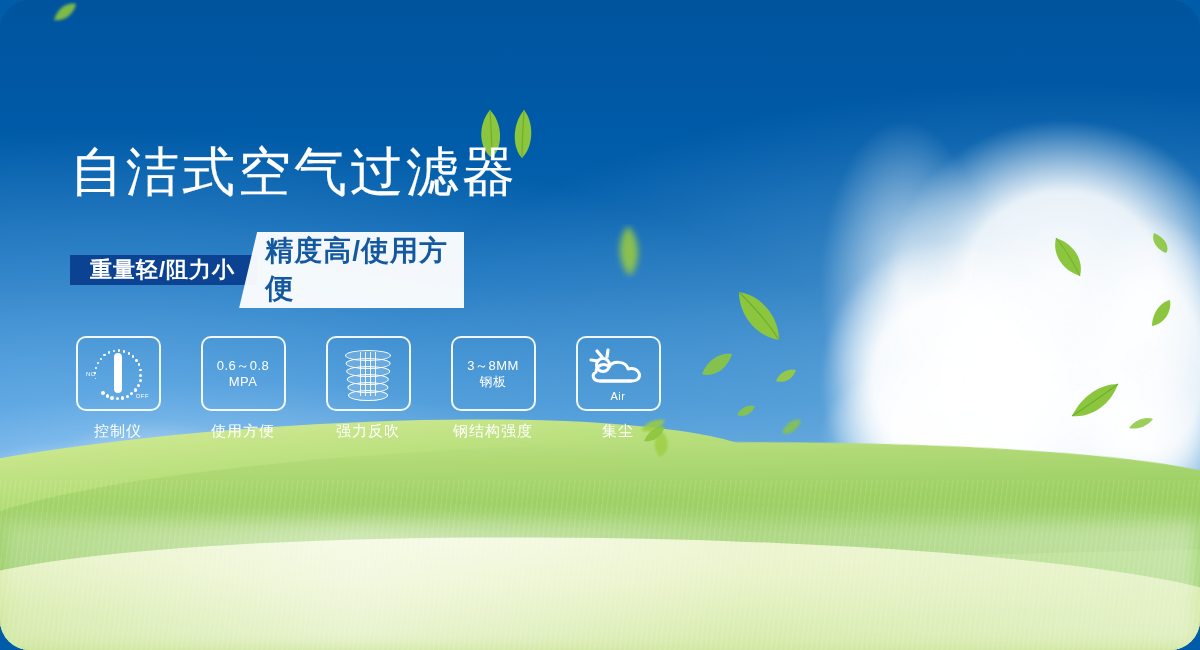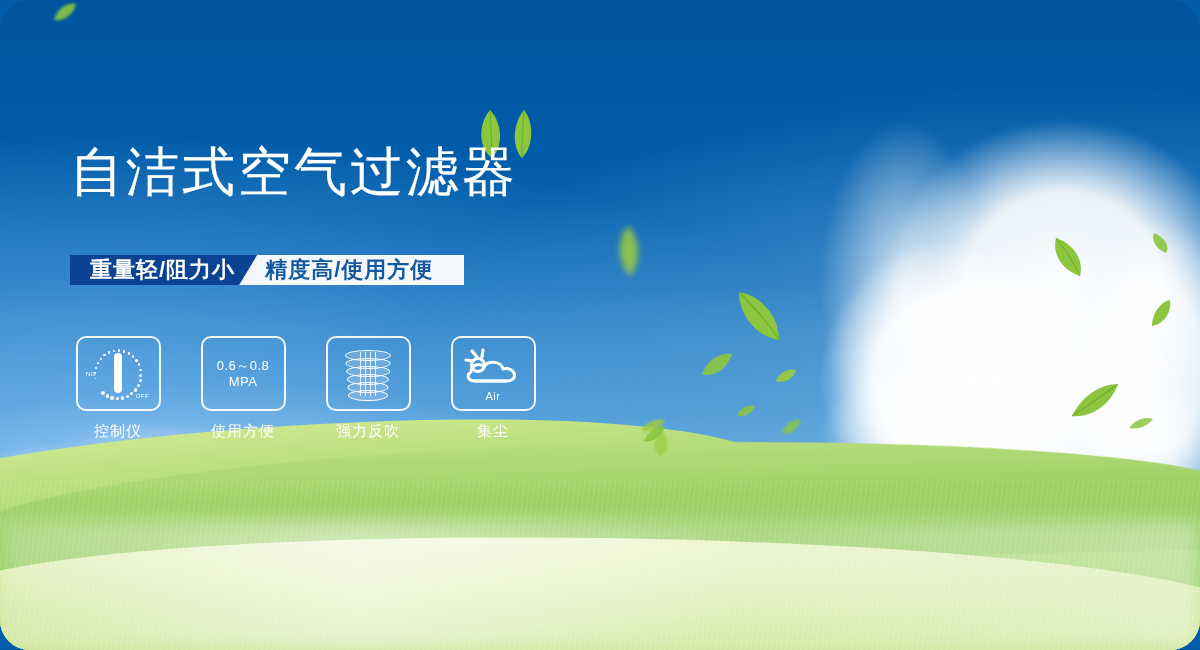--- a/index.html
+++ b/index.html
@@ -127,21 +127,21 @@
     display:flex;align-items:center;
     padding:0 22px 0 20px;
     font-size:22px;letter-spacing:1px;font-weight:700;
     position:relative;z-index:2;
   }
   .subbar-right{
     position:relative;flex:1;
     background:rgba(255,255,255,.95);
     display:flex;align-items:center;
     padding-left:26px;
-    color:#14599f;font-size:22px;letter-spacing:1px;font-weight:700;
+    color:#14599f;font-size:28px;letter-spacing:1px;font-weight:700;
     clip-path:polygon(18px 0, 100% 0, 100% 100%, 0 100%);
     margin-left:-18px;z-index:3;
   }
 
   
   .features{
     position:absolute;left:70px;top:336px;
     display:flex;gap:29px;
   }
   .feature{width:96px;display:flex;flex-direction:column;align-items:center;}
@@ -339,20 +339,29 @@
             <div class="ell" style="width: 42.8px; height: 9px; top: 10px;"></div>
             <div class="ell" style="width: 41.6px; height: 9px; top: 18px;"></div>
             <div class="ell" style="width: 40.4px; height: 9px; top: 26px;"></div>
             <div class="ell" style="width: 39.2px; height: 9px; top: 34px;"></div>
             <div class="ell" style="width: 38px; height: 9px; top: 42px;"></div>
           </div>
       </div>
       <div class="flabel">强力反吹</div>
     </div>
 
+    <div class="feature">
+      <div class="fbox">
+        <div class="txt">
+          <div>3～8MM</div>
+          <div>钢板</div>
+        </div>
+      </div>
+      <div class="flabel">钢结构强度</div>
+    </div>
 
     <div class="feature">
       <div class="fbox">
         <div class="cloudicon">
           <svg width="60" height="40" viewBox="0 0 60 40">
             <g fill="none" stroke="#fff" stroke-width="3.2" stroke-linecap="round">
               <line x1="9" y1="3" x2="14" y2="9"></line>
               <line x1="3" y1="12" x2="10" y2="13"></line>
               <line x1="20" y1="2" x2="19" y2="9"></line>
             </g>

